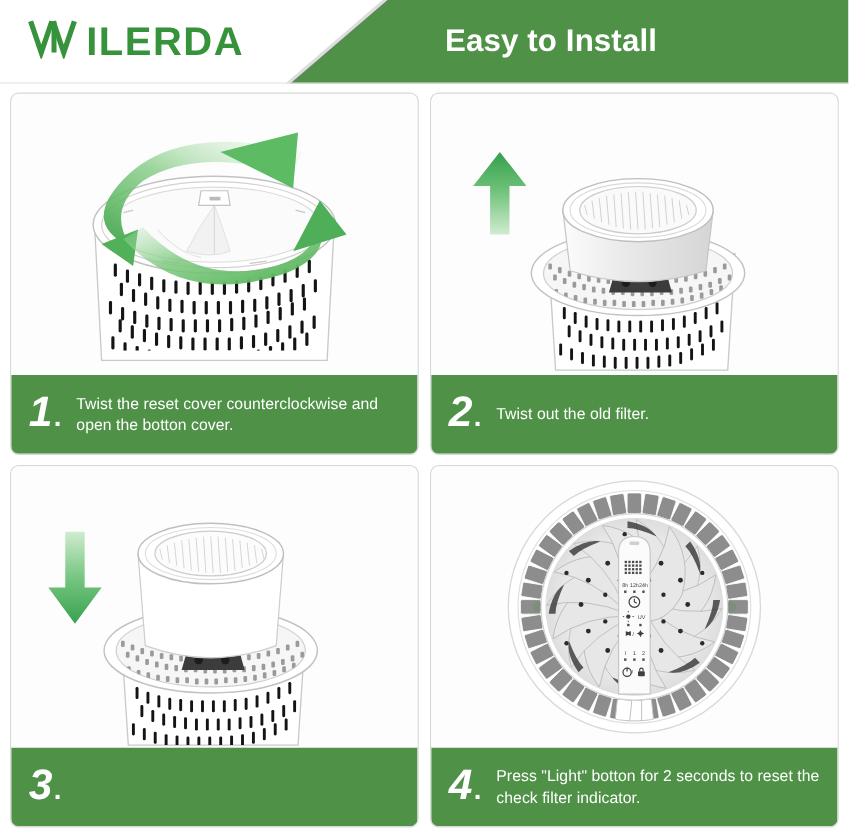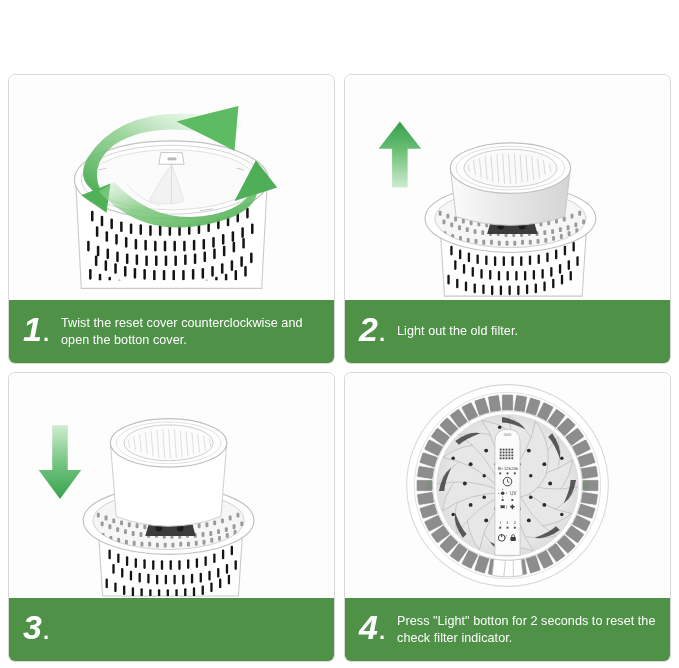--- a/index.html
+++ b/index.html
@@ -134,20 +134,40 @@
     line-height: 16.5px;
     font-weight: normal;
     letter-spacing: 0.05px;
   }
 </style>
 </head>
 <body>
 
 <div id="page">
 
+  <div class="header">
+    <div class="header-green"></div>
+    <div class="header-shadowline"></div>
+
+    <div class="logo">
+      <span class="logo-mark">
+        <svg width="46" height="33" viewBox="0 0 46 33">
+          <g fill="none" stroke="#37933b" stroke-width="4.2" stroke-linejoin="miter">
+            <path d="M2.5 3 L11 28 L19.5 3"></path>
+            <path d="M20.5 3 L29 28 L37.5 3"></path>
+          </g>
+          <rect x="19.2" y="3" width="4" height="25" fill="#37933b"></rect>
+        </svg>
+      </span>
+      <span class="logo-text">ILERDA</span>
+    </div>
+
+    <div class="header-title">Easy to Install</div>
+    <div class="header-underline"></div>
+  </div>
 
   <div class="grid">
 
     <div class="panel">
       <div class="panel-art">
         <svg viewBox="0 0 326 232" preserveAspectRatio="xMidYMid meet">
           <defs>
             <linearGradient id="g1a" x1="0" y1="0" x2="1" y2="1">
               <stop offset="0" stop-color="#bfe6bf" stop-opacity="0.15"></stop>
               <stop offset="0.45" stop-color="#7ec97e" stop-opacity="0.85"></stop>
@@ -478,21 +498,21 @@
           <g>
             <path d="M44 116 L44 76 L30 76 L52 48 L74 76 L60 76 L60 116 Z" fill="url(#upArrow)"></path>
           </g>
         </svg>
       </div>
       <div class="caption">
         <span class="step-num">
           <span>2</span>
             <span class="dot">.</span>
         </span>
-        <span class="caption-text">Light out the old filter.</span>
+        <span class="caption-text">Twist out the old filter.</span>
       </div>
     </div>
 
     <div class="panel">
       <div class="panel-art">
         <svg viewBox="0 0 326 232" preserveAspectRatio="xMidYMid meet">
           <defs>
             <linearGradient id="downArrow" x1="0" y1="0" x2="0" y2="1">
               <stop offset="0" stop-color="#cfeccf"></stop>
               <stop offset="0.5" stop-color="#77c582"></stop>

